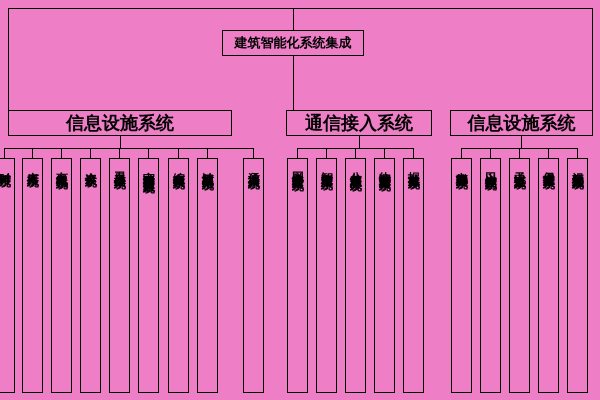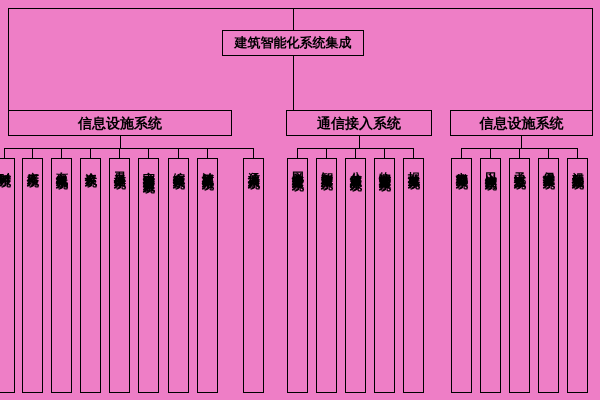--- a/index.html
+++ b/index.html
@@ -21,21 +21,21 @@
     font-weight:bold;
     text-align:center;
     overflow:hidden;
   }
   .root{
     left:222px;top:30px;width:142px;height:26px;
     font-size:13px;line-height:24px;
   }
   .branch{
     top:110px;height:26px;
-    font-size:14px;line-height:24px;
+    font-size:18px;line-height:24px;
   }
   .leaf{
     top:158px;height:235px;width:21px;
     writing-mode:vertical-rl;
     text-orientation:upright;
     font-size:12px;
     line-height:19px;
     letter-spacing:1px;
     padding-top:3px;
     text-align:left;

